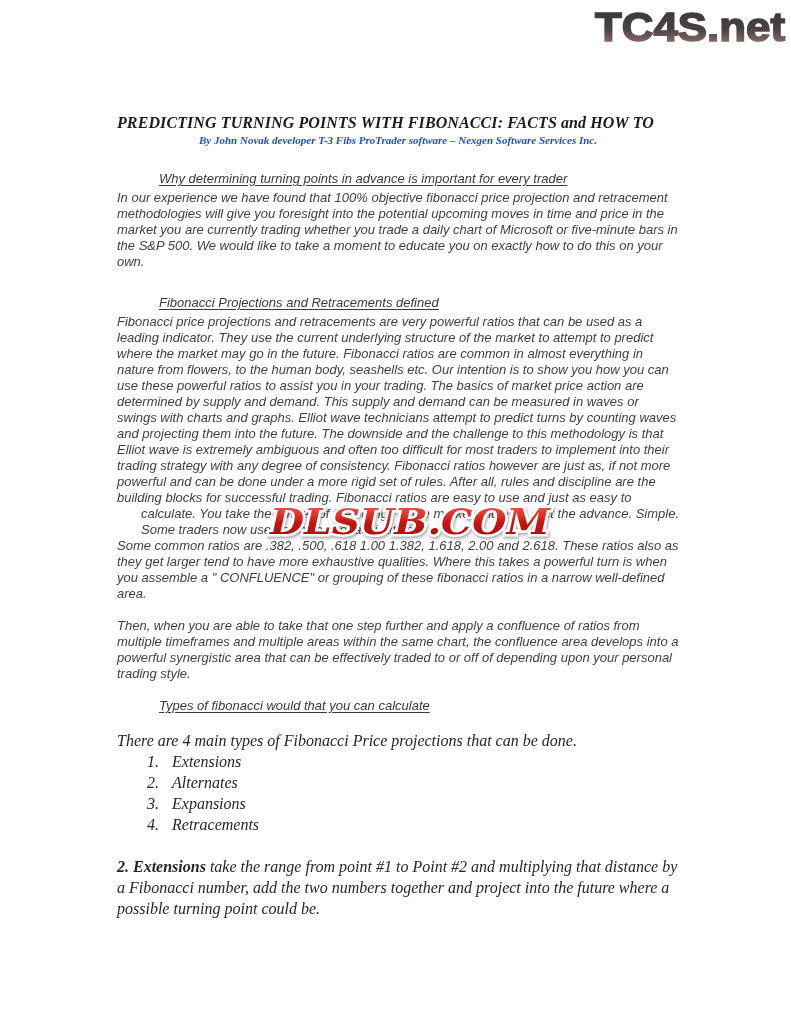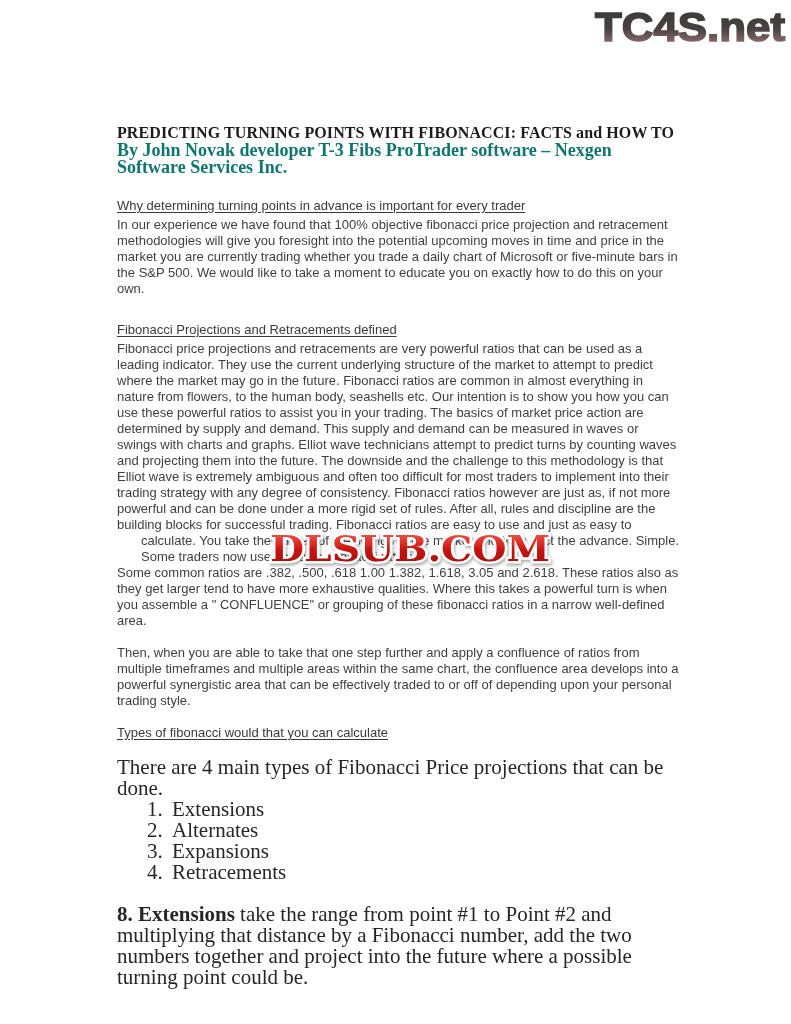--- a/index.html
+++ b/index.html
@@ -7,56 +7,56 @@
     position:relative;
     width:791px;height:1024px;
     background:#ffffff;
     overflow:hidden;
     font-family:"Liberation Sans",sans-serif;
   }
   
   .logo{position:absolute;top:2px;right:3px;width:195px;height:48px;}
   
   .content{
-    position:absolute;left:117px;top:124px;width:562px;
-    color:#3f3f3f;font-size:13px;line-height:16px;
+    position:absolute;left:117px;top:114px;width:562px;
+    color:#3f3f3f;font-size:13px;line-height:16px;font-style:italic;
   }
   .doc-title{
     font-family:"Liberation Serif",serif;font-weight:bold;
     font-size:16px;line-height:18px;color:#1c1c1c;letter-spacing:.1px;
     white-space:nowrap;
   }
   .doc-byline{
     font-family:"Liberation Serif",serif;font-weight:bold;
-    font-size:18px;line-height:17px;color:#0f766e;
+    font-size:11px;line-height:17px;color:#1d4ed8;text-align:center;
   }
   .sec-heading{
     margin-top:21px;
     text-decoration:underline;
     text-underline-offset:2px;
-    font-size:13px;color:#3a3a3a;
+    font-size:13px;color:#3a3a3a;margin-left:42px;
   }
   .para{margin-top:3px;}
   .cover-block{position:relative;margin-left:24px;}
   .cover-line{display:flex;white-space:pre;}
   .cover-line .mid{flex:1 1 auto;overflow:hidden;white-space:pre;}
   .cover-line .edge{flex:0 0 auto;}
   
   .watermark{
     position:absolute;left:50%;top:-9px;
     transform:translateX(-50%);
     width:292px;height:48px;
     filter:drop-shadow(1px 2px 1.5px rgba(70,70,70,.45));
     pointer-events:none;
   }
   
   .serif-block{
     margin-top:16px;
     font-family:"Liberation Serif",serif;
-    font-size:21px;line-height:21px;color:#262626;
+    font-size:16px;line-height:21px;color:#262626;
   }
   .list{margin-top:0;}
   .li{display:flex;}
   .li .num{display:inline-block;margin-left:30px;width:25px;flex:0 0 auto;}
   .ext-para{margin-top:21px;}
   .ext-lead{font-weight:bold;}
 </style>
 </head>
 <body>
 
@@ -101,21 +101,21 @@
             <stop offset="0" stop-color="#ef6a5e"></stop>
             <stop offset="0.42" stop-color="#da251e"></stop>
             <stop offset="0.52" stop-color="#c51511"></stop>
             <stop offset="1" stop-color="#a20f0c"></stop>
           </linearGradient>
         </defs>
         <text x="146" y="37" text-anchor="middle" font-family="DejaVu Serif, serif" font-weight="bold" font-size="35" textLength="280" lengthAdjust="spacingAndGlyphs" fill="url(#wm-grad)" stroke="#ffffff" stroke-width="5" paint-order="stroke">DLSUB.COM</text>
       </svg>
     </div>
 
-    <div>Some common ratios are .382, .500, .618 1.00 1.382, 1.618, 3.05 and 2.618. These ratios also as they get larger tend to have more exhaustive qualities. Where this takes a powerful turn is when you assemble a " CONFLUENCE" or grouping of these fibonacci ratios in a narrow well-defined area.</div>
+    <div>Some common ratios are .382, .500, .618 1.00 1.382, 1.618, 2.00 and 2.618. These ratios also as they get larger tend to have more exhaustive qualities. Where this takes a powerful turn is when you assemble a " CONFLUENCE" or grouping of these fibonacci ratios in a narrow well-defined area.</div>
 
     <div class="para" style="margin-top:16px">Then, when you are able to take that one step further and apply a confluence of ratios from multiple timeframes and multiple areas within the same chart, the confluence area develops into a powerful synergistic area that can be effectively traded to or off of depending upon your personal trading style.</div>
 
     <div class="sec-heading" style="margin-top:16px">Types of fibonacci would that you can calculate</div>
 
     <div class="serif-block">
       <div>There are 4 main types of Fibonacci Price projections that can be done.</div>
       <div class="list">
         <div class="li">
           <span class="num">1.</span>
@@ -129,18 +129,18 @@
           <span class="num">3.</span>
             <span>Expansions</span>
         </div>
         <div class="li">
           <span class="num">4.</span>
             <span>Retracements</span>
         </div>
       </div>
 
       <div class="ext-para">
-        <span class="ext-lead">8. Extensions</span><span> take the range from point #1 to Point #2 and multiplying that distance by a Fibonacci number, add the two numbers together and project into the future where a possible turning point could be.</span>
+        <span class="ext-lead">2. Extensions</span><span> take the range from point #1 to Point #2 and multiplying that distance by a Fibonacci number, add the two numbers together and project into the future where a possible turning point could be.</span>
       </div>
     </div>
 
   </div>
 </div>
 
 </body></html>

